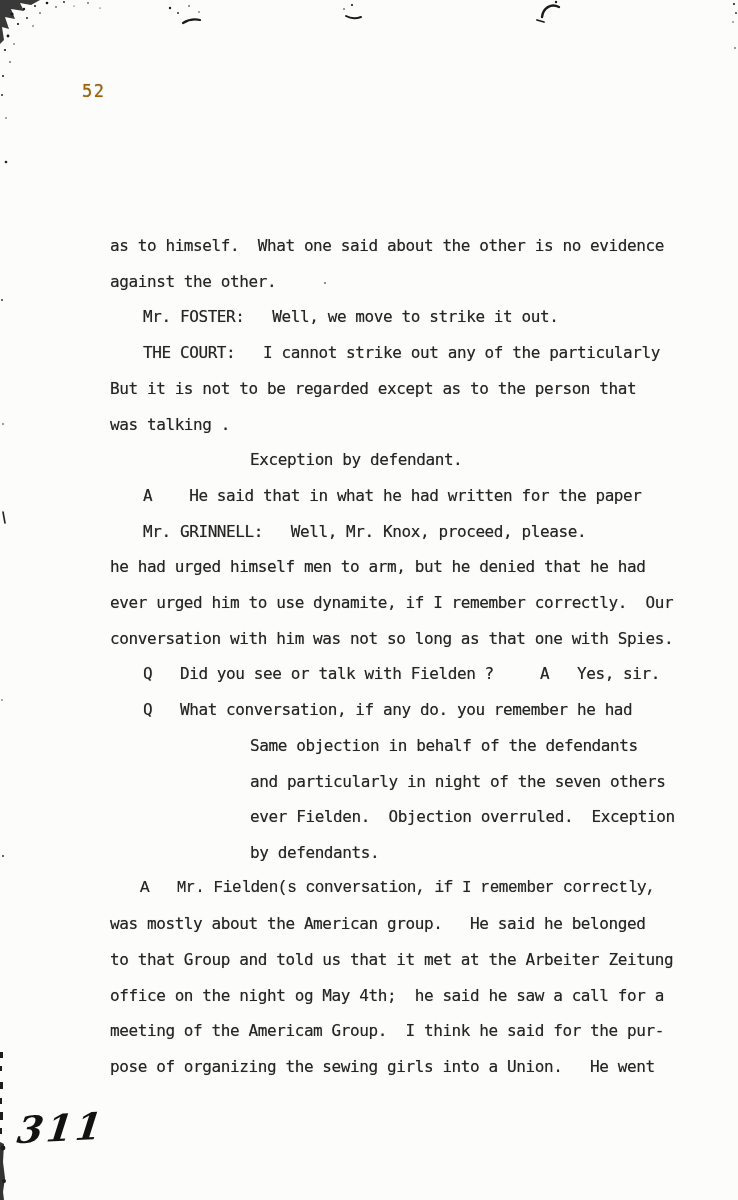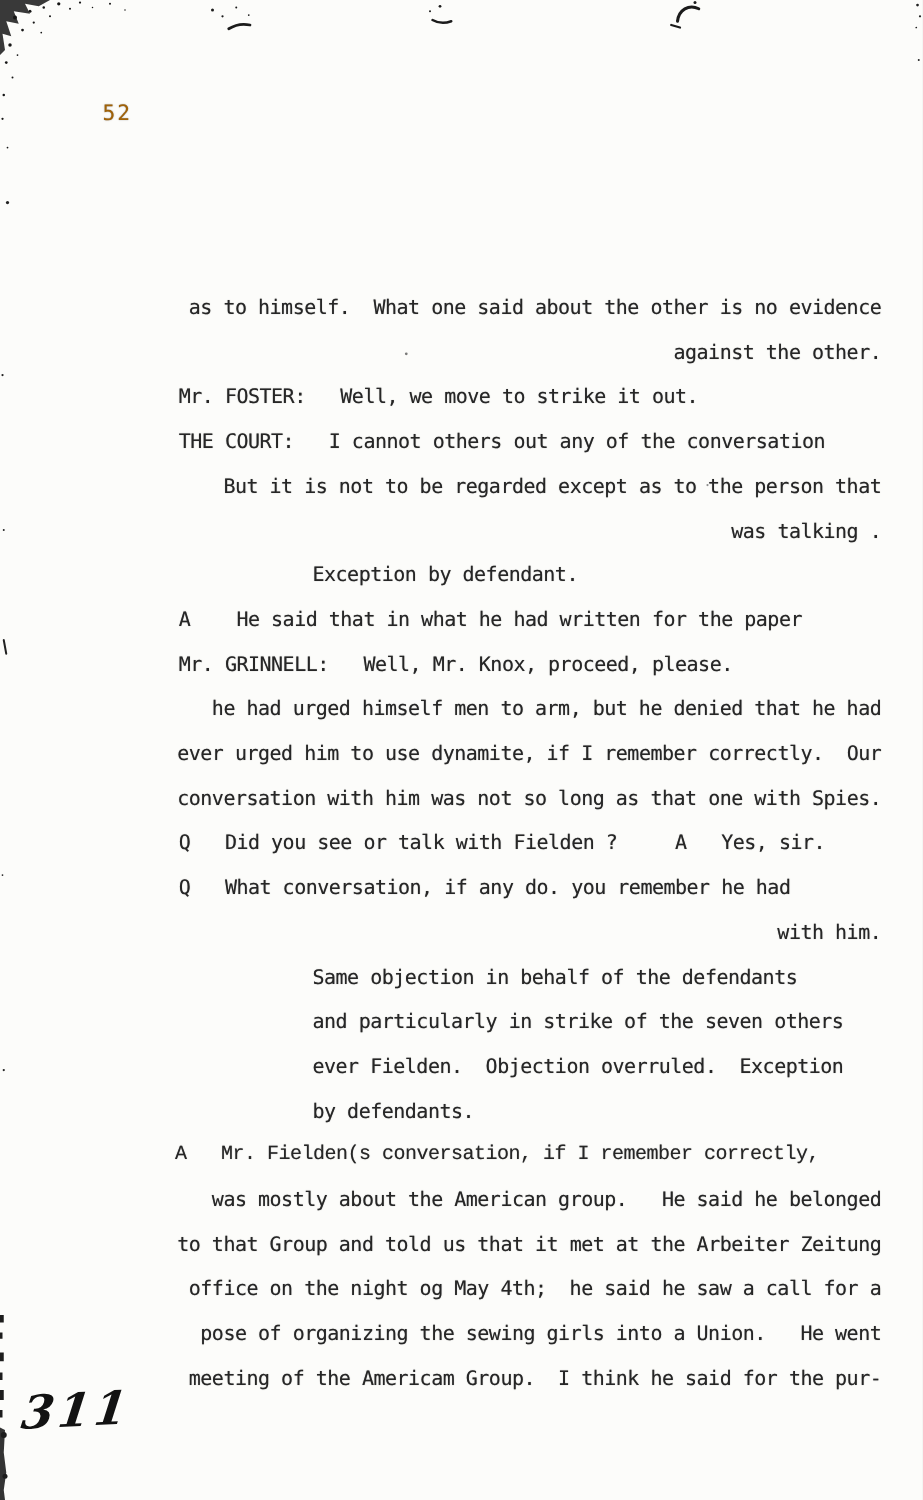--- a/index.html
+++ b/index.html
@@ -28,21 +28,21 @@
     left: 105px; top: 228px;
     width: 600px;
     font-family: "DejaVu Sans Mono", monospace;
     font-size: 16px;
     line-height: 35.7px;
     letter-spacing: -0.4px;
     color: #262626;
     text-shadow: 0 0 0.7px rgba(38,38,38,0.55);
   }
   .transcript-lines .line { white-space: pre; }
-  .indent-0 { margin-left: 5px; text-align: right; }
+  .indent-0 { margin-left: 5px; }
   .indent-1 { margin-left: 38px; }
   .indent-2 { margin-left: 145px; }
   .indent-3 { margin-left: 35px; font-family: Liberation Mono, monospace; }
   .margin-number {
     position: absolute;
     left: 18px; top: 1106px;
     font-family: "DejaVu Serif", serif;
     font-style: italic;
     font-weight: bold;
     font-size: 37px;
@@ -134,39 +134,38 @@
       <circle cx="4" cy="1181" r="2"></circle>
     </g>
   </svg>
 
   <div class="page-number">52</div>
 
   <div class="transcript-lines">
       <div class="line indent-0">as to himself.  What one said about the other is no evidence</div>
       <div class="line indent-0">against the other.</div>
       <div class="line indent-1">Mr. FOSTER:   Well, we move to strike it out.</div>
-      <div class="line indent-1">THE COURT:   I cannot others out any of the conversation</div>
+      <div class="line indent-1">THE COURT:   I cannot strike out any of the particularly</div>
       <div class="line indent-0">But it is not to be regarded except as to the person that</div>
       <div class="line indent-0">was talking .</div>
       <div class="line indent-2">Exception by defendant.</div>
       <div class="line indent-1">A    He said that in what he had written for the paper</div>
       <div class="line indent-1">Mr. GRINNELL:   Well, Mr. Knox, proceed, please.</div>
       <div class="line indent-0">he had urged himself men to arm, but he denied that he had</div>
       <div class="line indent-0">ever urged him to use dynamite, if I remember correctly.  Our</div>
       <div class="line indent-0">conversation with him was not so long as that one with Spies.</div>
       <div class="line indent-1">Q   Did you see or talk with Fielden ?     A   Yes, sir.</div>
       <div class="line indent-1">Q   What conversation, if any do. you remember he had</div>
-      <div class="line indent-0">with him.</div>
       <div class="line indent-2">Same objection in behalf of the defendants</div>
-      <div class="line indent-2">and particularly in strike of the seven others</div>
+      <div class="line indent-2">and particularly in night of the seven others</div>
       <div class="line indent-2">ever Fielden.  Objection overruled.  Exception</div>
       <div class="line indent-2">by defendants.</div>
       <div class="line indent-3">A   Mr. Fielden(s conversation, if I remember correctly,</div>
       <div class="line indent-0">was mostly about the American group.   He said he belonged</div>
       <div class="line indent-0">to that Group and told us that it met at the Arbeiter Zeitung</div>
       <div class="line indent-0">office on the night og May 4th;  he said he saw a call for a</div>
+      <div class="line indent-0">meeting of the Americam Group.  I think he said for the pur-</div>
       <div class="line indent-0">pose of organizing the sewing girls into a Union.   He went</div>
-      <div class="line indent-0">meeting of the Americam Group.  I think he said for the pur-</div>
     </div>
 
   <div class="margin-number">311</div>
 
 </div>
 
 </body></html>

